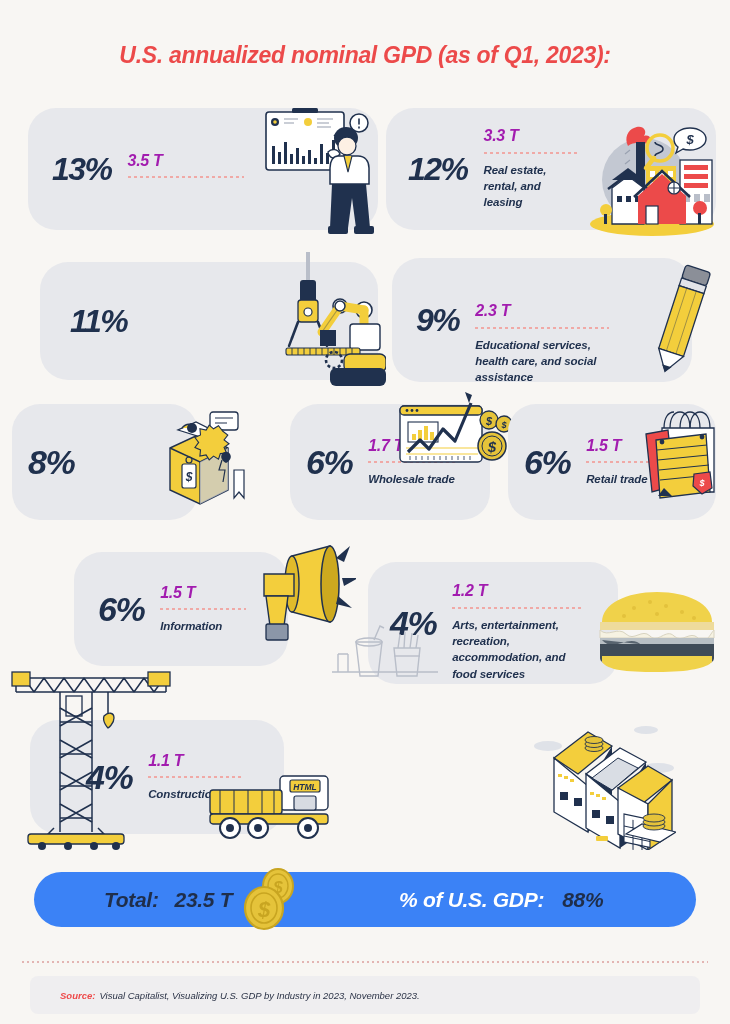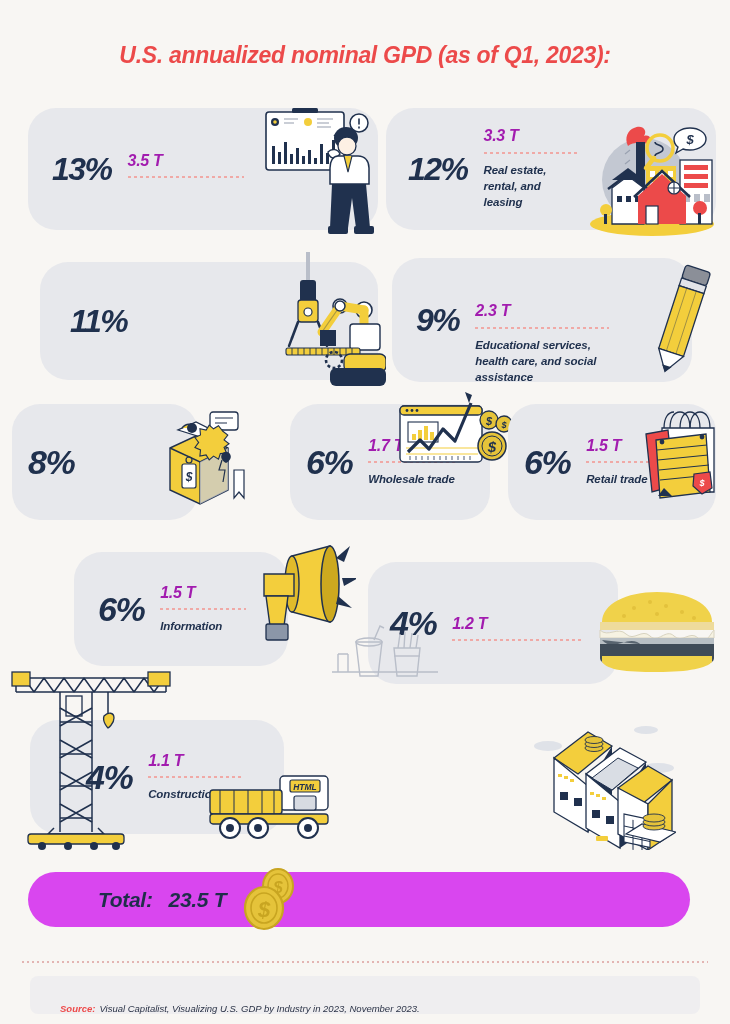--- a/index.html
+++ b/index.html
@@ -46,40 +46,40 @@
     background-image: linear-gradient(to right, #f0a9a6 0 3px, transparent 3px 6px);
     background-size: 6px 2px; background-repeat: repeat-x;
   }
   .label {
     font-size: 11.5px; font-weight: 700; color: #20314e;
     line-height: 1.42; letter-spacing: -0.1px;
   }
 
   
   .total-bar {
-    position: absolute; left: 28px; top: 872px;
+    position: absolute; left: 34px; top: 872px;
     width: 662px; height: 55px;
-    background: #d946ef; border-radius: 28px;
+    background: #3b82f6; border-radius: 28px;
     display: flex; align-items: center;
   }
   .tb-left { position: absolute; left: 70px; display: flex; align-items: baseline; gap: 16px; }
   .tb-right { position: absolute; left: 365px; display: flex; align-items: baseline; gap: 18px; }
   .tb-label-dark { font-size: 21px; font-weight: 800; color: #1f2e4a; letter-spacing: -0.3px; }
   .tb-label-white { font-size: 21px; font-weight: 800; color: #ffffff; letter-spacing: -0.3px; }
 
   
   .foot-dots {
     position: absolute; left: 22px; top: 961px; width: 686px; height: 2px;
     background-image: linear-gradient(to right, #e3b5b3 0 2px, transparent 2px 5px);
     background-size: 5px 2px; background-repeat: repeat-x;
   }
   .source-box {
     position: absolute; left: 30px; top: 976px; width: 670px; height: 38px;
     background: #efeef0; border-radius: 8px;
-    display: flex; align-items: flex-end; padding-left: 30px;
+    display: flex; align-items: center; padding-left: 30px;
   }
   .src-key { font-size: 9.5px; font-weight: 800; color: #ee4a4a; margin-right: 4px; }
   .src-txt { font-size: 9.5px; font-weight: 400; color: #2b3347; }
 
   
   .illus { position: absolute; pointer-events: none; }
 </style>
 </head>
 <body>
 
@@ -367,20 +367,21 @@
     <path d="M102 34l16 0-14 8z" fill="#20314e"></path>
     <path d="M98 52l14 12-16-4z" fill="#20314e"></path>
   </svg>
 
   <div class="card" style="left:368px; top:562px; width:250px; height:122px;">
     <div class="card-inner" style="left:22px; top:0;">
       <div class="pct small">4%</div>
       <div class="stat" style="width:132px;margin-top:18px;">
         <div class="tval">1.2 T</div>
         <div class="divider"></div>
+        <div class="label">Arts, entertainment, recreation, accommodation, and food services</div>
       </div>
     </div>
   </div>
   <svg class="illus" style="left:330px; top:624px;" width="110" height="56" viewBox="0 0 110 56">
     <g fill="none" stroke="#b9bec9" stroke-width="1.4">
       <path d="M26 18h26l-4 34H30z"></path>
         <ellipse cx="39" cy="18" rx="13" ry="4"></ellipse>
       <path d="M44 16l6-14 4 2"></path>
       <path d="M64 24h26l-3 28H67z"></path>
       <path d="M68 24l2-14M74 24l1-16M80 24l2-15M86 24l2-13"></path>
@@ -510,20 +511,24 @@
         <ellipse cx="64" cy="18" rx="9" ry="3.5"></ellipse>
     </g>
     <rect x="66" y="114" width="12" height="5" rx="1" fill="#f3ce3c"></rect>
   </svg>
 
   <div class="total-bar">
     <div class="tb-left">
       <span class="tb-label-dark">Total:</span>
       <span class="tb-label-dark">23.5 T</span>
     </div>
+    <div class="tb-right">
+      <span class="tb-label-white">% of U.S. GDP:</span>
+      <span class="tb-label-dark">88%</span>
+    </div>
   </div>
   <svg class="illus" style="left:234px; top:862px;" width="76" height="76" viewBox="0 0 76 76">
     <ellipse cx="44" cy="24" rx="15" ry="17" fill="#e5c33a" stroke="#c8a521" stroke-width="2"></ellipse>
     <ellipse cx="44" cy="24" rx="10" ry="12" fill="none" stroke="#c8a521" stroke-width="1.4"></ellipse>
     <text x="44" y="31" font-family="Liberation Sans, sans-serif" font-size="17" font-weight="700" fill="#c8a521" text-anchor="middle">$</text>
     <ellipse cx="30" cy="46" rx="19" ry="21" fill="#e5c33a" stroke="#c8a521" stroke-width="2.2"></ellipse>
     <ellipse cx="30" cy="46" rx="13" ry="15" fill="none" stroke="#c8a521" stroke-width="1.6"></ellipse>
     <text x="30" y="55" font-family="Liberation Sans, sans-serif" font-size="22" font-weight="700" fill="#c8a521" text-anchor="middle">$</text>
   </svg>
 

